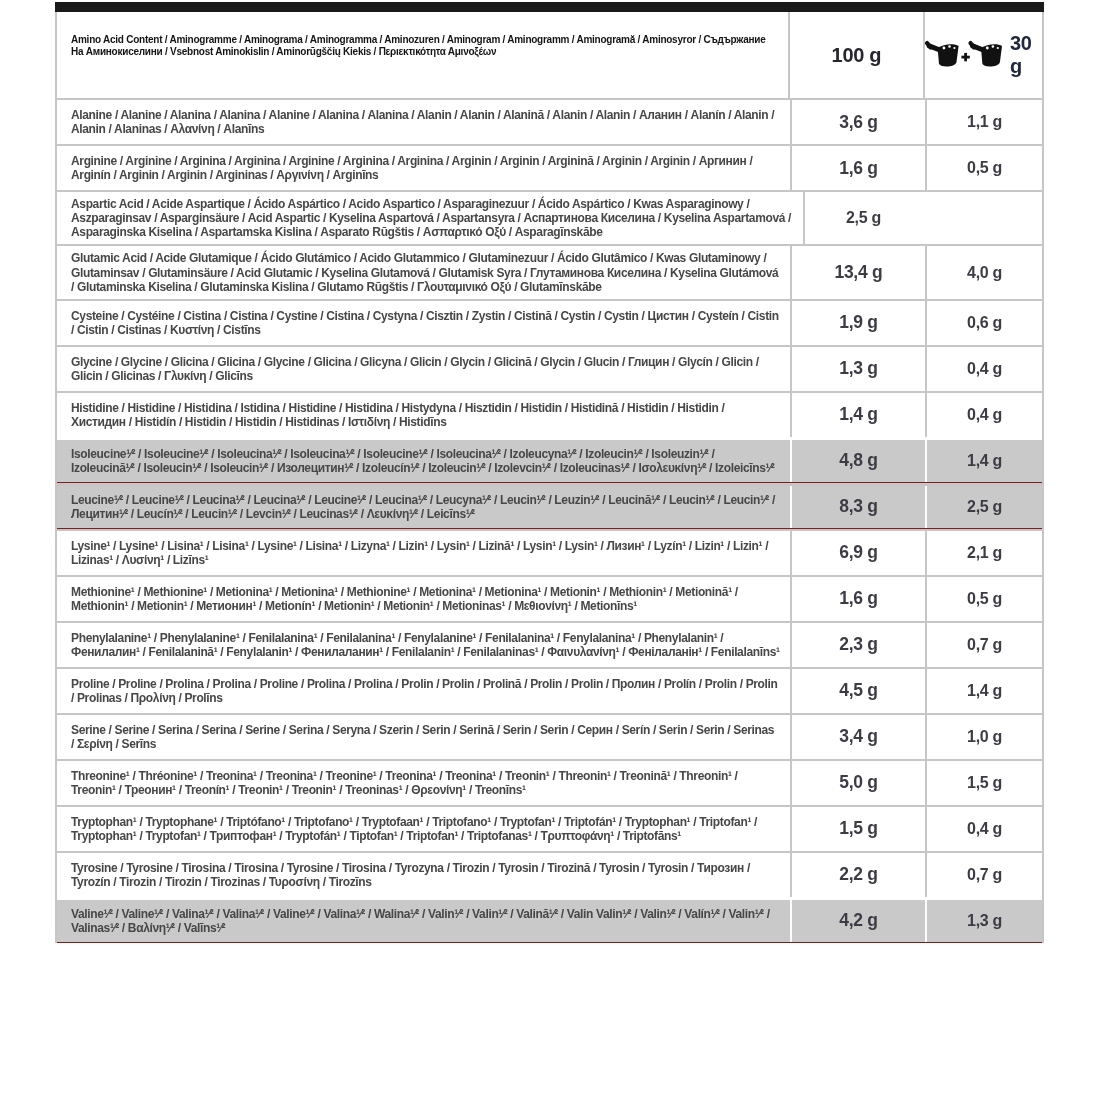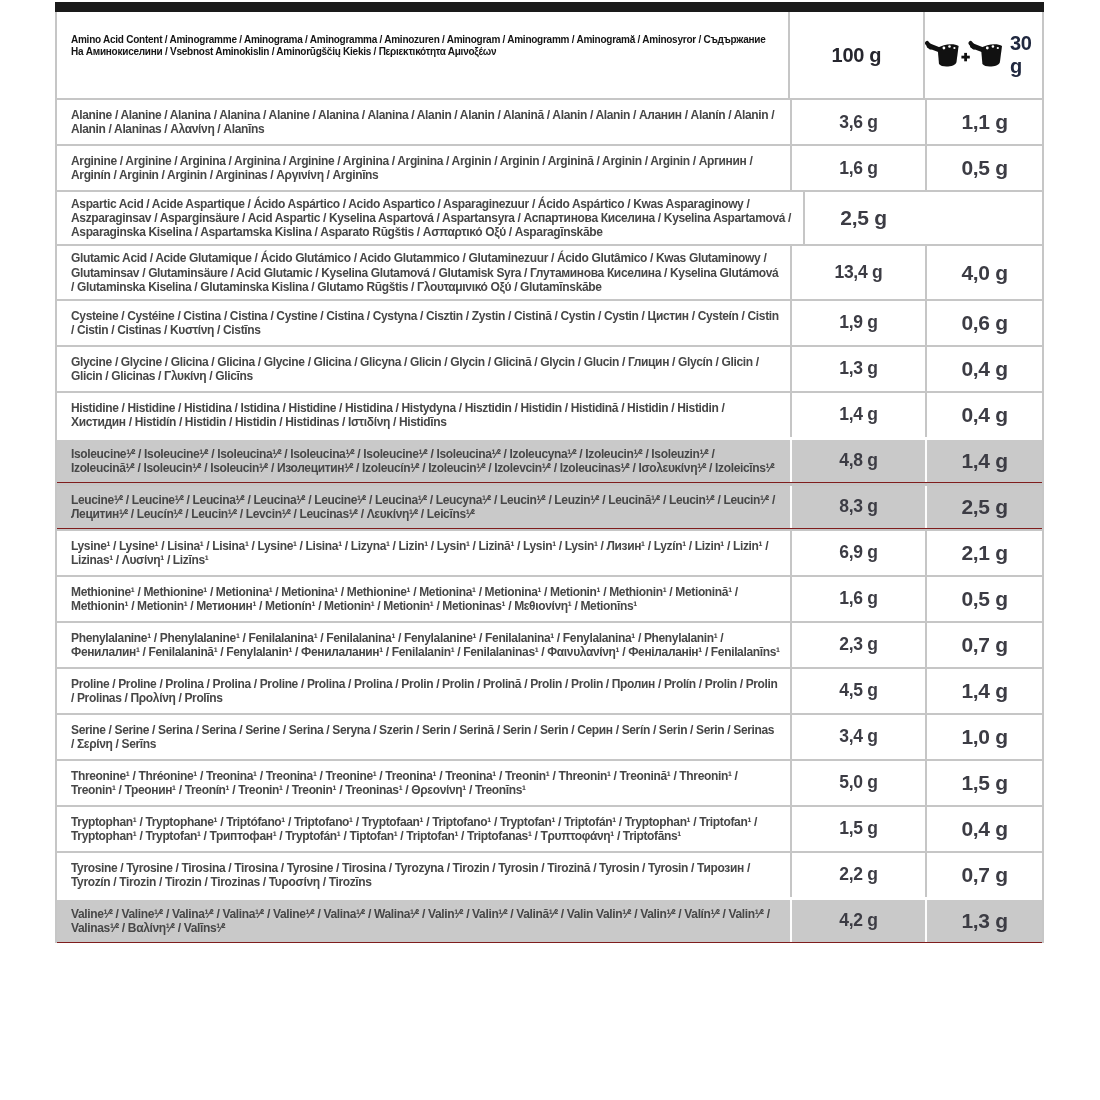--- a/index.html
+++ b/index.html
@@ -14,21 +14,21 @@
   .row{display:flex;border-top:2px solid var(--border);min-height:46px;background:#fff;}
   .row.gray{background:var(--highlight);border-top:3px solid #fff;border-bottom:1px solid #7f1d1d;}
   .row.gray + .row{border-top-color:var(--border);}
   .cell{display:flex;align-items:center;}
   .name{width:746px;padding:5px 10px 5px 14px;
     font-size:12px;font-weight:700;line-height:1.18;letter-spacing:-0.35px;
     color:var(--txt);}
   .v100{width:138px;border-left:2px solid var(--border);justify-content:center;
     font-size:17.5px;font-weight:700;color:var(--val);letter-spacing:-0.3px;}
   .v30{width:119px;border-left:2px solid var(--border);justify-content:center;
-    font-size:21px;font-weight:700;color:var(--val);letter-spacing:-0.3px;}
+    font-size:16px;font-weight:700;color:var(--val);letter-spacing:-0.3px;}
   .row.gray .v100,.row.gray .v30{border-left-color:#fdfdfd;}
   .hdr{min-height:86px;border-top:none;}
   .hdr .name{font-size:10px;color:#141414;letter-spacing:-0.25px;line-height:1.24;padding-top:7px;padding-bottom:25px;}
   .hdr .v100{font-size:20px;color:#26262e;}
   .hdr .v30{flex-direction:row;justify-content:center;gap:1px;
     font-size:20px;color:#20283f;}
   .scoops{display:block;width:102px;height:44px;}
 </style>
 </head>
 <body>

